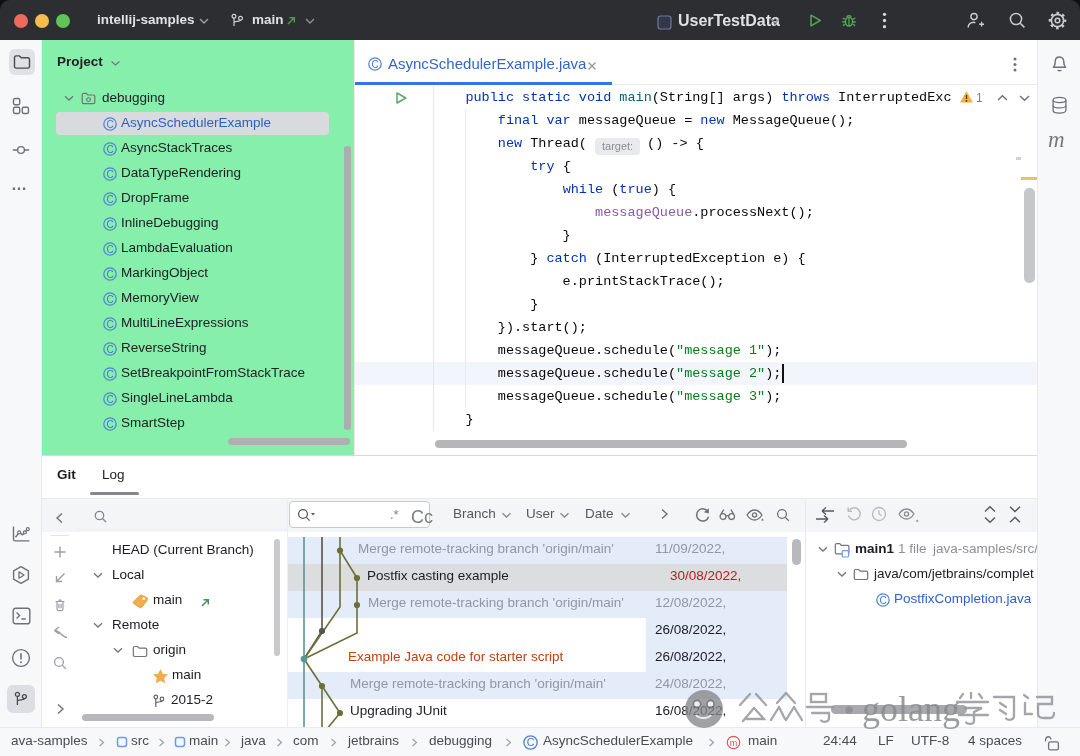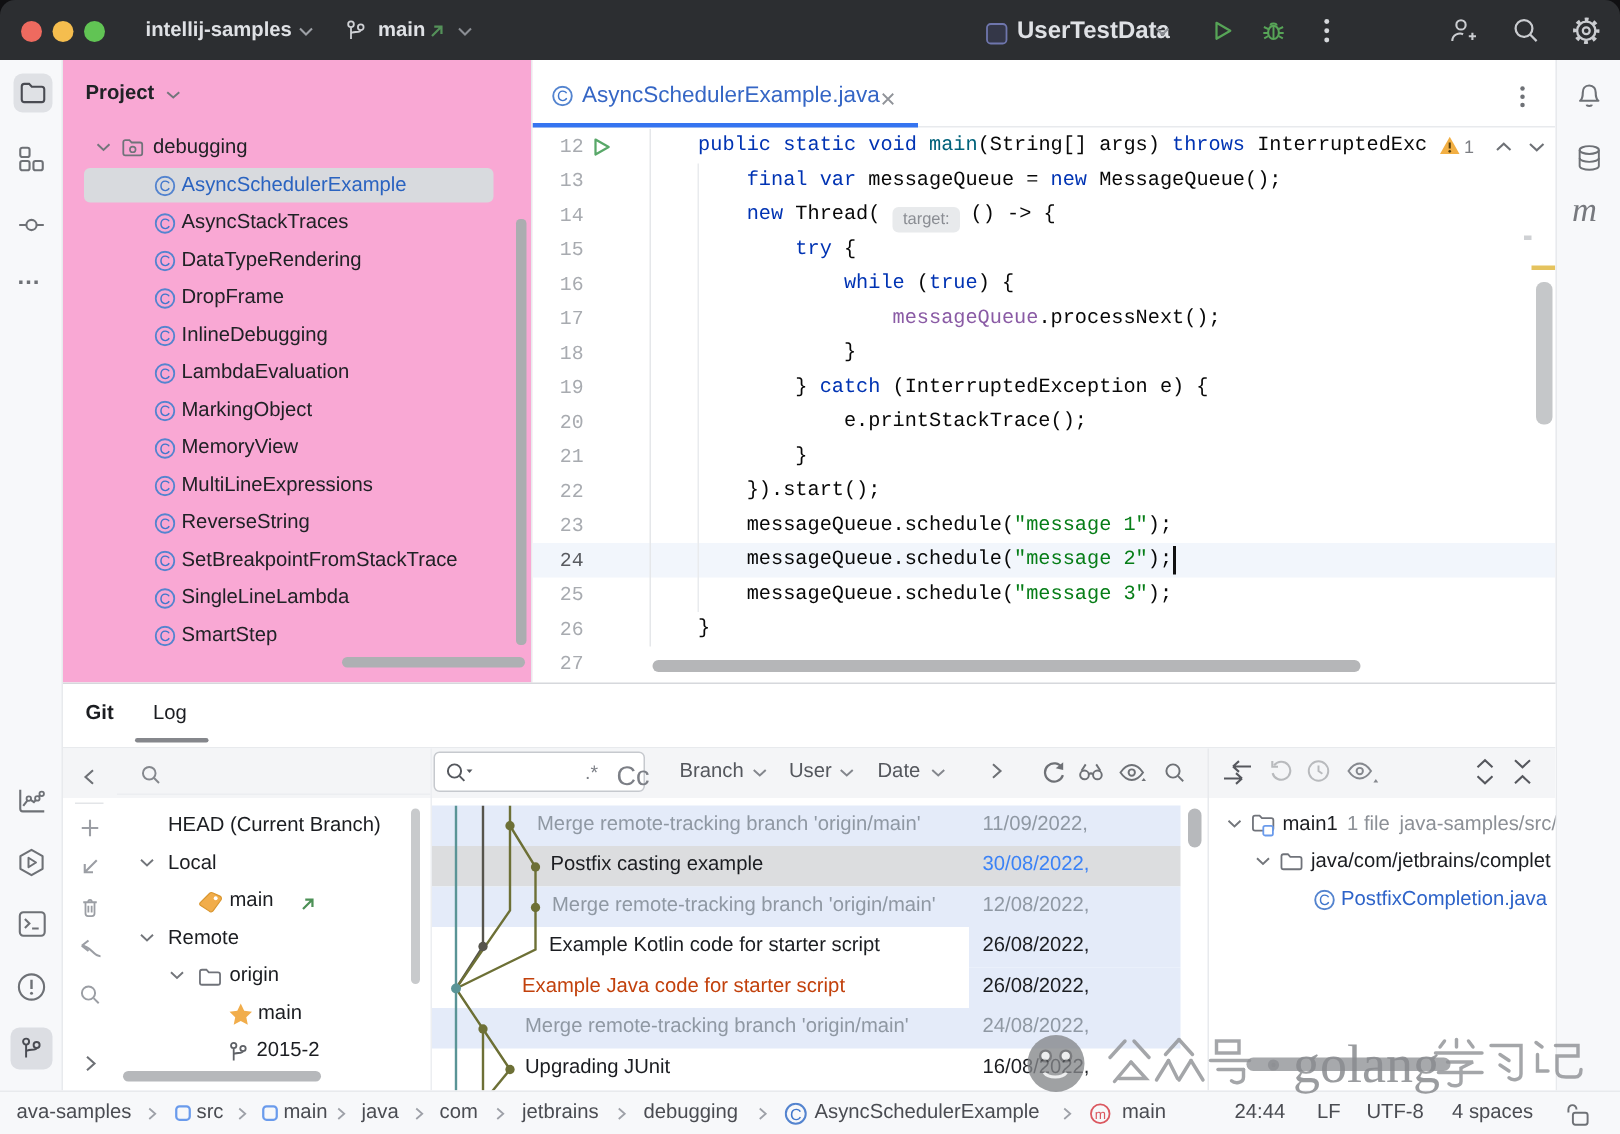--- a/index.html
+++ b/index.html
@@ -113,21 +113,21 @@
   <path d="M10 5.2 V11.4" stroke="#6e7176" stroke-width="1.6"></path>
   <circle cx="10" cy="14.2" r="1" fill="#6e7176"></circle>
 </svg>
 <div class="abs" style="left:7px;top:685px;width:28px;height:28px;background:#dcdee3;border-radius:6px"></div>
 <svg class="abs" style="left:13px;top:691px" width="16" height="16" viewBox="0 0 16 16">
   <circle cx="4.4" cy="3.4" r="2" fill="none" stroke="#494b52" stroke-width="1.3"></circle>
   <circle cx="11.4" cy="5.6" r="2" fill="none" stroke="#494b52" stroke-width="1.3"></circle>
   <path d="M4.4 5.4 L4.4 14 M4.4 10.2 C4.4 7.8 11.4 9.8 11.4 7.6" fill="none" stroke="#494b52" stroke-width="1.3"></path>
 </svg>
 
-<div id="project" class="abs" style="left:42px;top:40px;width:313px;height:415px;background:#f9a8d4;border-right:1px solid #e8eaed;box-sizing:border-box;overflow:hidden;font-size:13.5px;color:#202226">
+<div id="project" class="abs" style="left:42px;top:40px;width:313px;height:415px;background:#86efac;border-right:1px solid #e8eaed;box-sizing:border-box;overflow:hidden;font-size:13.5px;color:#202226">
   <div class="abs" style="left:15px;top:14px;font-weight:700">Project</div>
   <svg class="abs" style="left:68px;top:20px" width="11" height="7" viewBox="0 0 11 7">
       <path d="M1.5 1.5 L5.5 5 L9.5 1.5" fill="none" stroke="#73767b" stroke-width="1.3"></path>
     </svg>
 
   <div class="abs" style="left:14px;top:72px;width:273px;height:23px;background:#d8dade;border-radius:4px"></div>
 
   <svg class="abs" style="left:22px;top:55px" width="10" height="7" viewBox="0 0 10 7">
       <path d="M1 1.2 L5 5 L9 1.2" fill="none" stroke="#73767b" stroke-width="1.3"></path>
     </svg>
@@ -217,36 +217,20 @@
     </svg>
   <div class="abs" style="left:0;top:41.5px;width:257px;height:3.5px;background:#3574f0"></div>
   <svg class="abs" style="left:657px;top:17px" width="6" height="15" viewBox="0 0 6 15">
       <circle cx="3" cy="2" r="1.5" fill="#6e7176"></circle>
       <circle cx="3" cy="7.5" r="1.5" fill="#6e7176"></circle>
       <circle cx="3" cy="13" r="1.5" fill="#6e7176"></circle>
     </svg>
 
   <div class="abs" style="left:0;top:322px;width:682px;height:23px;background:#f2f6fc"></div>
 
-  <pre class="mono abs" style="left:0;top:46px;width:34px;margin:0;font-size:13.2px;line-height:23px;text-align:right;color:#a8abb0">12
-13
-14
-15
-16
-17
-18
-19
-20
-21
-22
-23
-<span style="color:#595b60">24</span>
-25
-26
-27</pre>
   <svg class="abs" style="left:39px;top:51px" width="14" height="14" viewBox="0 0 14 14">
       <path d="M3 2 L11.8 7 L3 12 Z" fill="none" stroke="#59a869" stroke-width="1.5" stroke-linejoin="round"></path>
     </svg>
   <div class="abs" style="left:78px;top:46px;width:1px;height:345px;background:#e5e7ea"></div>
   <div class="abs" style="left:110px;top:69px;width:1px;height:299px;background:#e9ebee"></div>
 
   <pre class="mono abs" style="left:78px;top:46px;margin:0;font-size:13.5px;line-height:23px;font-weight:500;color:#080808"><span class="k">    public static void</span> <span style="color:#00627a">main</span>(String[] args) <span class="k">throws</span> InterruptedExc
         <span class="k">final var</span> messageQueue = <span class="k">new</span> MessageQueue();
         <span class="k">new</span> Thread( <span class="chip">target:</span>() -&gt; {
             <span class="k">try</span> {
@@ -409,27 +393,26 @@
       <circle cx="6" cy="6" r="4.4" fill="none" stroke="#6e7176" stroke-width="1.3"></circle>
       <path d="M9.4 9.4 L12.8 12.8" stroke="#6e7176" stroke-width="1.3"></path>
     </svg>
   <div class="abs" style="left:246px;top:81px;width:358px;height:27px;background:#e4ebf9"></div>
   <div class="abs" style="left:604px;top:81px;width:141px;height:27px;background:#e4ebf9"></div>
   <div class="abs row" style="left:316px;top:85px;color:#8f98a3">Merge remote-tracking branch 'origin/main'</div>
   <div class="abs row" style="left:613px;top:85px;color:#8f98a3">11/09/2022,</div>
   <div class="abs" style="left:246px;top:108px;width:358px;height:27px;background:#dcdddf"></div>
   <div class="abs" style="left:604px;top:108px;width:141px;height:27px;background:#dcdddf"></div>
   <div class="abs row" style="left:325px;top:112px;color:#1b1d21">Postfix casting example</div>
-  <div class="abs row" style="left:613px;top:112px;color:#3b82f6">30/08/2022,</div>
+  <div class="abs row" style="left:628px;top:112px;color:#b91c1c">30/08/2022,</div>
   <div class="abs" style="left:246px;top:135px;width:358px;height:27px;background:#e4ebf9"></div>
   <div class="abs" style="left:604px;top:135px;width:141px;height:27px;background:#e4ebf9"></div>
   <div class="abs row" style="left:326px;top:139px;color:#8f98a3">Merge remote-tracking branch 'origin/main'</div>
   <div class="abs row" style="left:613px;top:139px;color:#8f98a3">12/08/2022,</div>
   <div class="abs" style="left:604px;top:162px;width:141px;height:27px;background:#e4ebf9"></div>
-  <div class="abs row" style="left:324px;top:166px;color:#1b1d21">Example Kotlin code for starter script</div>
   <div class="abs row" style="left:613px;top:166px;color:#1b1d21">26/08/2022,</div>
   <div class="abs" style="left:604px;top:189px;width:141px;height:27px;background:#e4ebf9"></div>
   <div class="abs row" style="left:306px;top:193px;color:#c2410c">Example Java code for starter script</div>
   <div class="abs row" style="left:613px;top:193px;color:#1b1d21">26/08/2022,</div>
   <div class="abs" style="left:246px;top:216px;width:358px;height:27px;background:#e4ebf9"></div>
   <div class="abs" style="left:604px;top:216px;width:141px;height:27px;background:#e4ebf9"></div>
   <div class="abs row" style="left:308px;top:220px;color:#8f98a3">Merge remote-tracking branch 'origin/main'</div>
   <div class="abs row" style="left:613px;top:220px;color:#8f98a3">24/08/2022,</div>
   <div class="abs row" style="left:308px;top:247px;color:#1b1d21">Upgrading JUnit</div>
   <div class="abs row" style="left:613px;top:247px;color:#1b1d21">16/08/2022,</div>
@@ -474,21 +457,21 @@
   <svg class="abs" style="left:966px;top:49px" width="14" height="19" viewBox="0 0 14 19">
       <path d="M2 1.8 L7 6.5 L12 1.8 M2 17.2 L7 12.5 L12 17.2" fill="none" stroke="#56585e" stroke-width="1.4"></path>
     </svg>
   <svg class="abs" style="left:776px;top:90px" width="10" height="7" viewBox="0 0 10 7">
       <path d="M1 1.2 L5 5 L9 1.2" fill="none" stroke="#73767b" stroke-width="1.3"></path>
     </svg>
   <svg class="abs" style="left:792px;top:86px" width="17" height="16" viewBox="0 0 17 16">
       <path d="M1.3 3.1 C1.3 2.3 1.9 1.7 2.7 1.7 H5.7 L7.3 3.4 H13.5 C14.3 3.4 14.9 4 14.9 4.8 V10.4 C14.9 11.2 14.3 11.8 13.5 11.8 H2.7 C1.9 11.8 1.3 11.2 1.3 10.4 Z" fill="none" stroke="#70737a" stroke-width="1.2"></path>
       <rect x="8.2" y="8.6" width="6.4" height="6.4" rx="1.2" fill="#fff" stroke="#6a9bec" stroke-width="1.2"></rect>
     </svg>
-  <div class="abs" style="left:813px;top:85px;font-weight:400">main1</div>
+  <div class="abs" style="left:813px;top:85px;font-weight:700">main1</div>
   <div class="abs" style="left:856px;top:85px;color:#8c9096">1 file</div>
   <div class="abs row" style="left:891px;top:85px;color:#8c9096">java-samples/src/mai</div>
   <svg class="abs" style="left:795px;top:115px" width="10" height="7" viewBox="0 0 10 7">
       <path d="M1 1.2 L5 5 L9 1.2" fill="none" stroke="#73767b" stroke-width="1.3"></path>
     </svg>
   <svg class="abs" style="left:811px;top:112px" width="16" height="13" viewBox="0 0 16 13">
       <path d="M1.3 2.9 C1.3 2.1 1.9 1.5 2.7 1.5 H5.6 L7.2 3.2 H13.3 C14.1 3.2 14.7 3.8 14.7 4.6 V10.1 C14.7 10.9 14.1 11.5 13.3 11.5 H2.7 C1.9 11.5 1.3 10.9 1.3 10.1 Z" fill="none" stroke="#70737a" stroke-width="1.2"></path>
     </svg>
   <div class="abs row" style="left:832px;top:110px">java/com/jetbrains/complet</div>
   <svg class="abs" style="left:834px;top:137px" width="14" height="14" viewBox="0 0 14 14">

